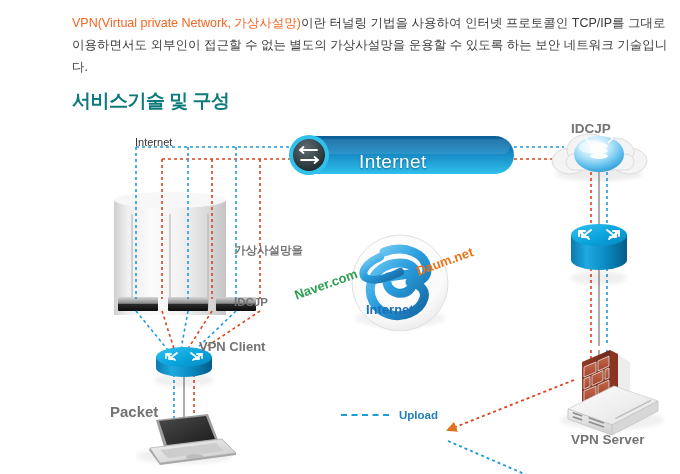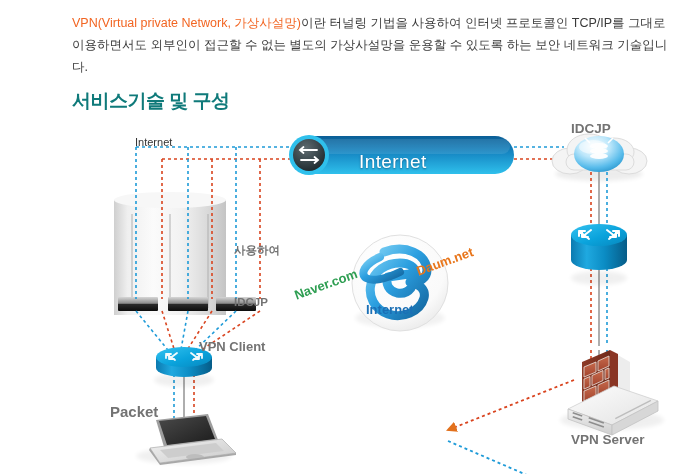--- a/index.html
+++ b/index.html
@@ -347,29 +347,33 @@
         <path d="M115 303 L162 298 L171 321 L123 327 Z" fill="url(#gScreen)"></path>
         <path d="M106 330 L178 321 L192 335 L116 345 Z" fill="url(#gLapBase)" stroke="#b5b5b5" stroke-width="0.8"></path>
         <path d="M116 332 L172 325 L180 333 L124 340 Z" fill="#cdcdcd"></path>
         <ellipse cx="151" cy="339" rx="9" ry="3" fill="#bdbdbd"></ellipse>
         <path d="M106 330 L116 345 L192 335 L192 337 L116 347 L105 332 Z" fill="#a8a8a8"></path>
       </g>
 
     </svg>
 
     <div class="lbl" id="lbl-internet">Internet</div>
-    <div class="lbl" id="lbl-tunnelgu">사용하여</div>
+    <div class="lbl" id="lbl-tunnelgu">가상사설망을</div>
     <div class="lbl" id="lbl-adsl">IDCJP</div>
     <div class="lbl" id="lbl-vpnclient">VPN Client</div>
     <div class="lbl" id="lbl-packet">Packet</div>
     <div class="lbl" id="lbl-idcjp">IDCJP</div>
     <div class="lbl" id="lbl-vpnserver">VPN Server</div>
 
     <div id="lbl-tunneling">Internet</div>
     <div id="lbl-internet-globe">Internet</div>
     <div id="lbl-naver">Naver.com</div>
     <div id="lbl-daum">Daum.net</div>
 
     <div id="legend">
+      <div class="leg-row">
+        <span class="leg-dash"></span>
+        <span class="leg-txt">Upload</span>
+      </div>
     </div>
 
   </div>
 </div>
 
 </body></html>

